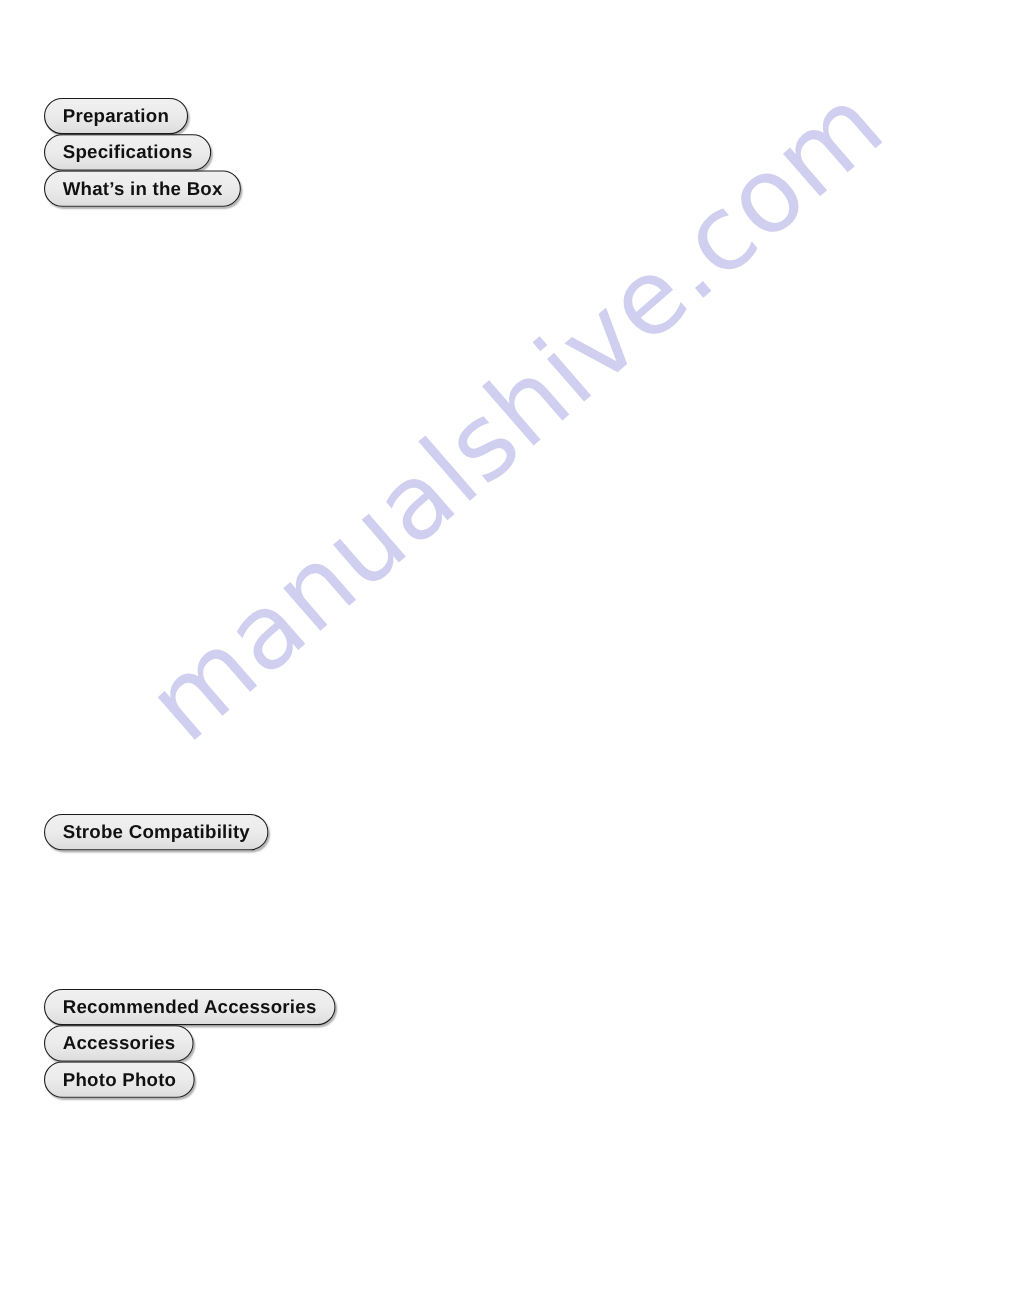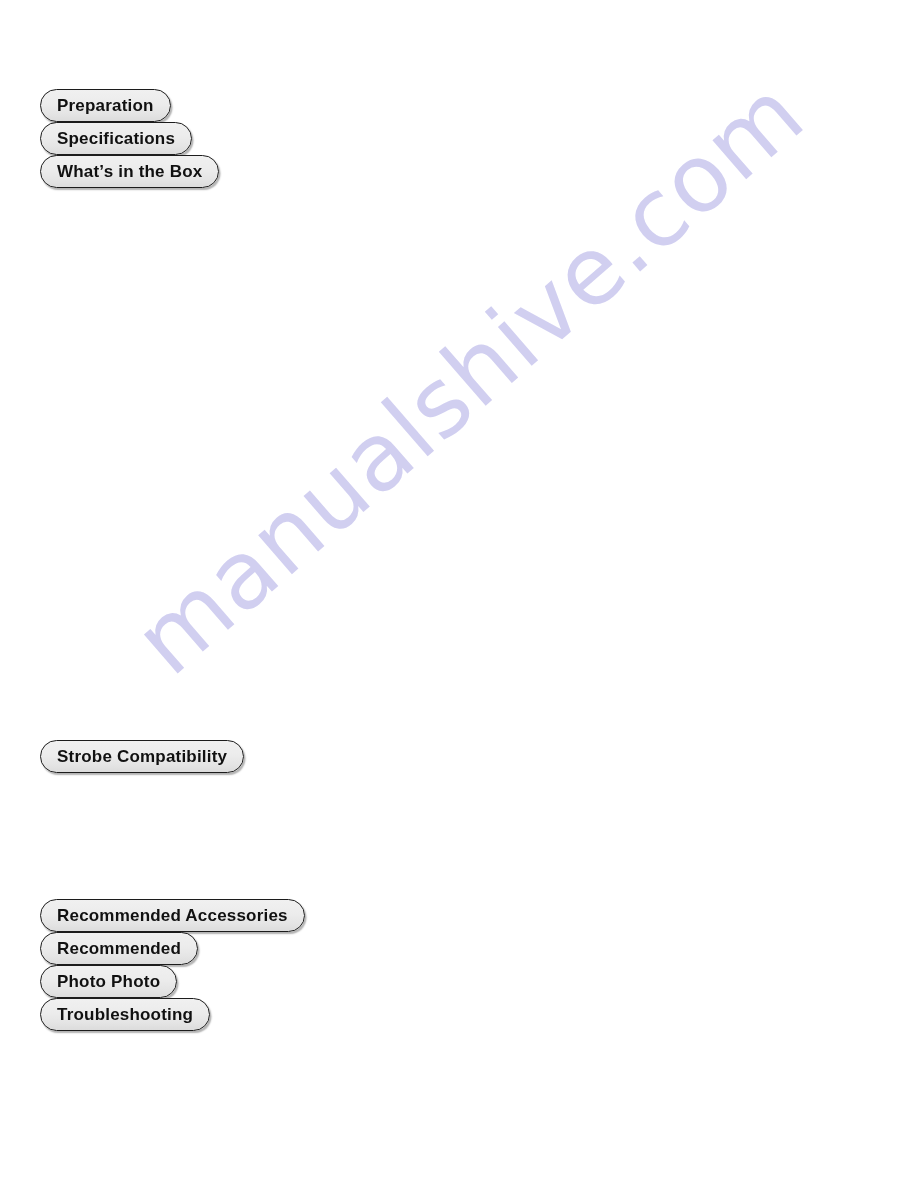--- a/index.html
+++ b/index.html
@@ -119,24 +119,21 @@
       <div class="pill-row">
         <span class="pill">Strobe Compatibility</span>
       </div>
     </div>
 
     <div class="pill-group" id="group-accessories">
       <div class="pill-row">
         <span class="pill">Recommended Accessories</span>
       </div>
       <div class="pill-row">
-        <span class="pill">Recommended</span>
+        <span class="pill">Accessories</span>
       </div>
       <div class="pill-row">
         <span class="pill">Photo Photo</span>
-      </div>
-      <div class="pill-row">
-        <span class="pill">Troubleshooting</span>
       </div>
     </div>
 
   </div>
 </div>
 
 </body></html>

